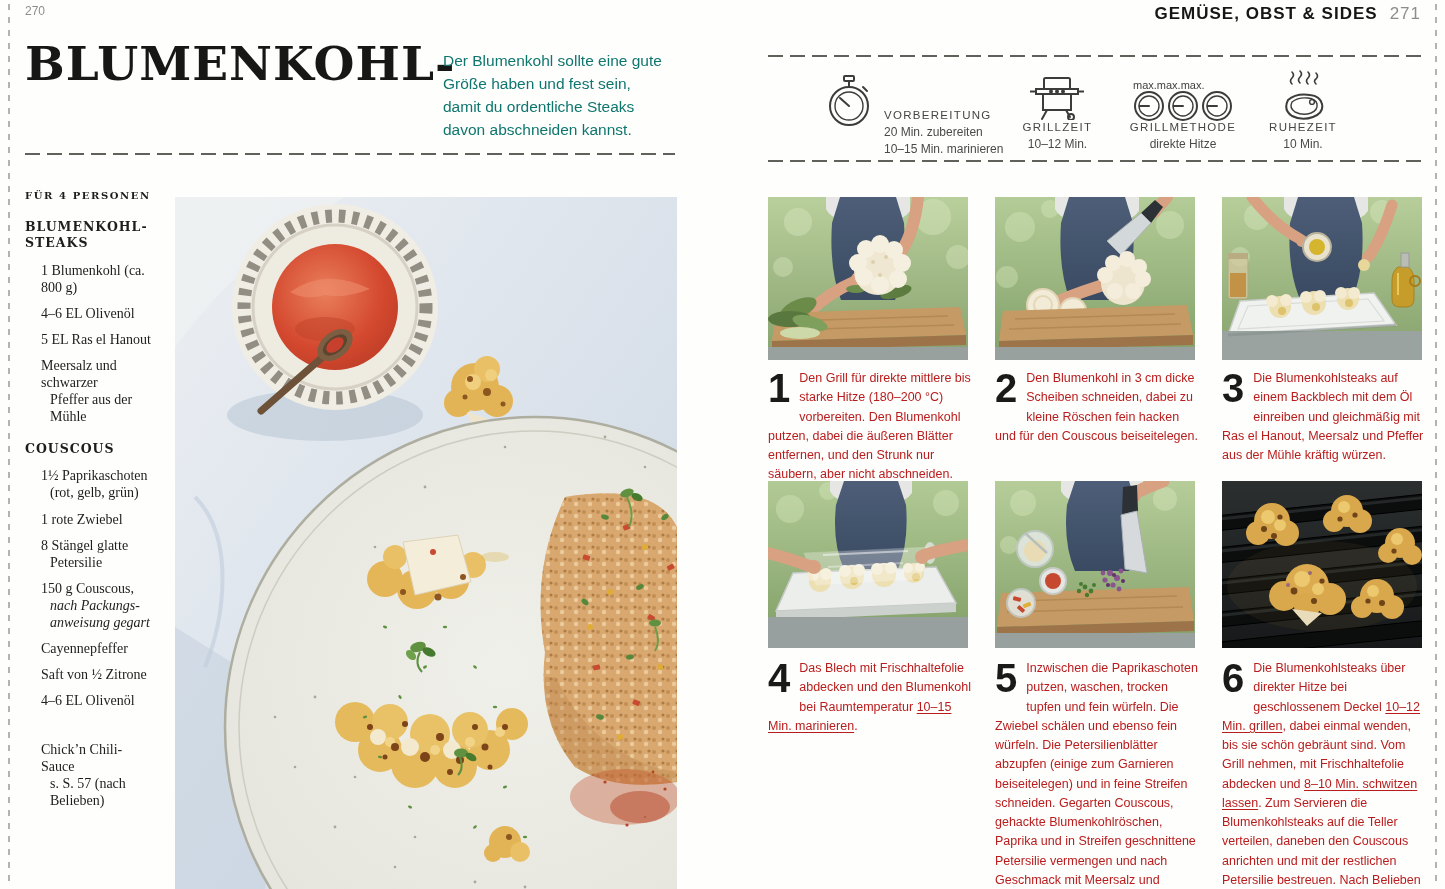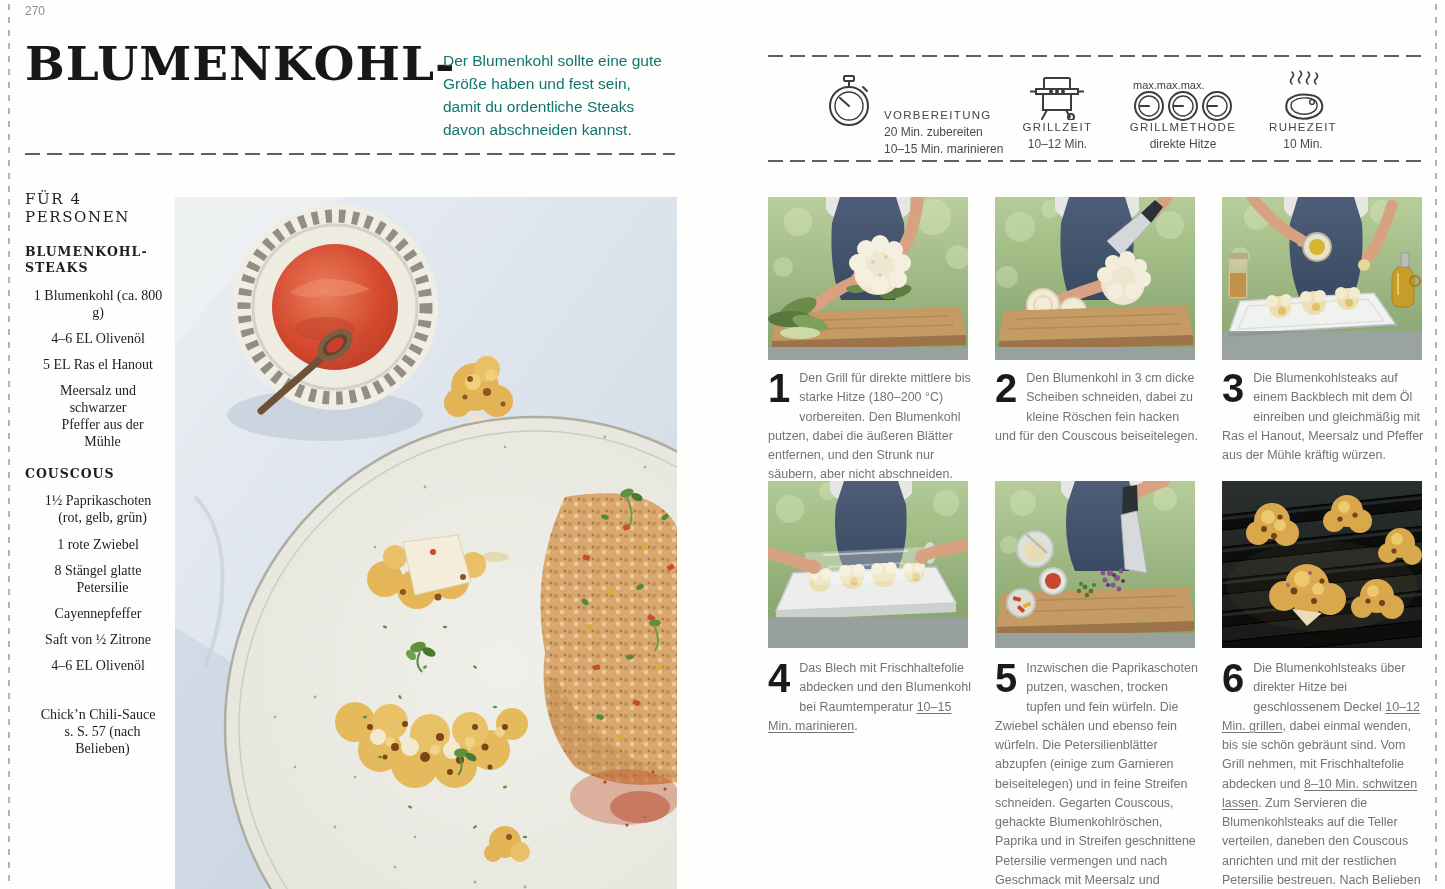--- a/index.html
+++ b/index.html
@@ -31,53 +31,56 @@
   .info-label{font-size:11.5px;letter-spacing:1.3px;color:#454543;margin-bottom:3px;}
   .info-line{font-size:12px;color:#4a4a48;line-height:1.38;}
   .info-text-left{position:absolute;left:884px;top:109px;}
   .info-center{position:absolute;text-align:center;}
   .max-row{position:absolute;left:1133px;top:79px;width:100px;display:flex;
            justify-content:flex-start;font-size:11px;color:#3f3f3d;}
   .icon-abs{position:absolute;}
 
   
   .ingredients{position:absolute;left:25px;top:190px;width:146px;}
-  .serving{font-family:"DejaVu Serif", serif;font-weight:400;font-size:15px;
+  .serving{font-family:"DejaVu Serif", serif;font-weight:700;font-size:10px;
            letter-spacing:1.6px;margin:0 0 18px;}
   .ing-heading{font-family:"DejaVu Serif", serif;font-weight:700;font-size:12.5px;
            letter-spacing:1px;white-space:pre-line;line-height:1.3;margin:16px 0 10px;}
-  .ing-item{font-family:"Liberation Serif", serif;font-size:14px;line-height:1.22;margin:0 8px 9px;text-align:center;}
+  .ing-item{font-family:"Liberation Serif", serif;font-size:14px;line-height:1.22;margin:0 16px 9px;}
   .ing-cont{display:block;padding-left:9px;white-space:pre-line;}
   .ing-cont.it{font-style:italic;}
   .ing-extra{margin-top:32px;}
 
   
   .photo{position:absolute;overflow:hidden;background:#cfd8cf;}
   .hero{left:175px;top:197px;width:502px;height:692px;}
   .sp{width:200px;height:163px;}
   .r1{top:197px;} .r2{top:481px;height:167px;}
   .c1{left:768px;} .c2{left:995px;} .c3{left:1222px;}
 
   
   .step{position:absolute;width:204px;}
   .st1{left:768px;top:368px;} .st2{left:995px;top:368px;} .st3{left:1222px;top:368px;}
   .st4{left:768px;top:658px;} .st5{left:995px;top:658px;} .st6{left:1222px;top:658px;}
   .step-num{float:left;font-size:40px;font-weight:700;line-height:.82;margin:4px 9px 3px 0;color:#1a1a18;}
-  .step-text{font-size:12.5px;line-height:1.46;color:#737373;}
+  .step-text{font-size:12.5px;line-height:1.46;color:#b91c1c;}
   .step-text u{text-decoration:underline;text-underline-offset:2px;}
 </style>
 </head>
 <body>
 
 <div class="sheet">
 
   <div class="v-dash" style="left:8px;"></div>
   <div class="v-dash" style="left:1435px;"></div>
 
   <div class="folio-left">270</div>
+  <div class="running-head">
+    <span class="sec">GEMÜSE, OBST &amp; SIDES</span><span class="num">271</span>
+  </div>
 
   <div class="title">
     <div class="big">BLUMENKOHL-</div>
   </div>
   <div class="intro">Der Blumenkohl sollte eine gute Größe haben und fest sein, damit du ordentliche Steaks davon abschneiden kannst.</div>
 
   <div class="dashrule" style="left:25px;top:153px;width:650px;"></div>
   <div class="dashrule" style="left:768px;top:55px;width:654px;"></div>
   <div class="dashrule" style="left:768px;top:160px;width:654px;"></div>
 
@@ -167,20 +170,22 @@
           <p class="ing-item"><span>5 EL Ras el Hanout</span></p>
           <p class="ing-item"><span>Meersalz und schwarzer</span><span class="ing-cont">Pfeffer aus der Mühle</span></p>
         </div>
     </div>
     <div>
       <p class="ing-heading">COUSCOUS</p>
       <div class="ing-items">
           <p class="ing-item"><span>1½ Paprikaschoten</span><span class="ing-cont">(rot, gelb, grün)</span></p>
           <p class="ing-item"><span>1 rote Zwiebel</span></p>
           <p class="ing-item"><span>8 Stängel glatte</span><span class="ing-cont">Petersilie</span></p>
+          <p class="ing-item"><span>150 g Couscous,</span><span class="ing-cont it">nach Packungs-
+anweisung gegart</span></p>
           <p class="ing-item"><span>Cayennepfeffer</span></p>
           <p class="ing-item"><span>Saft von ½ Zitrone</span></p>
           <p class="ing-item"><span>4–6 EL Olivenöl</span></p>
         </div>
     </div>
     <p class="ing-item ing-extra">
       <span>Chick’n Chili-Sauce</span>
       <span class="ing-cont">s. S. 57 (nach Belieben)</span>
     </p>
   </div>

